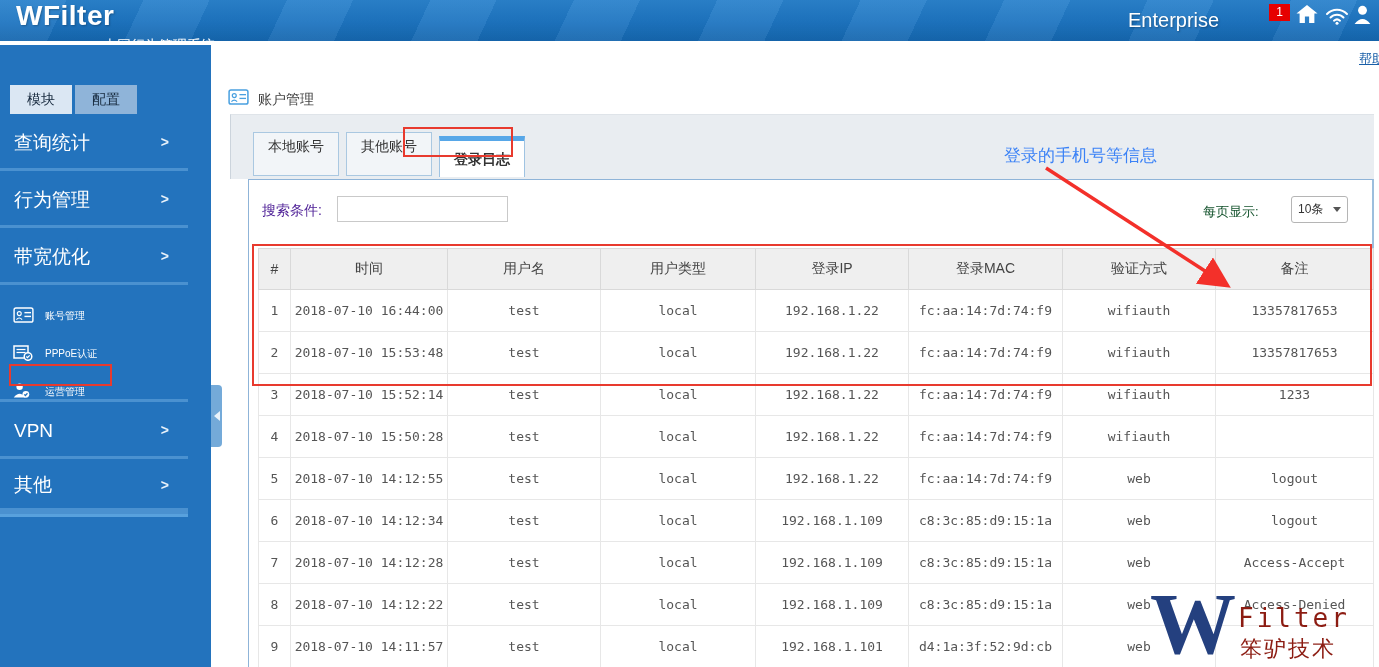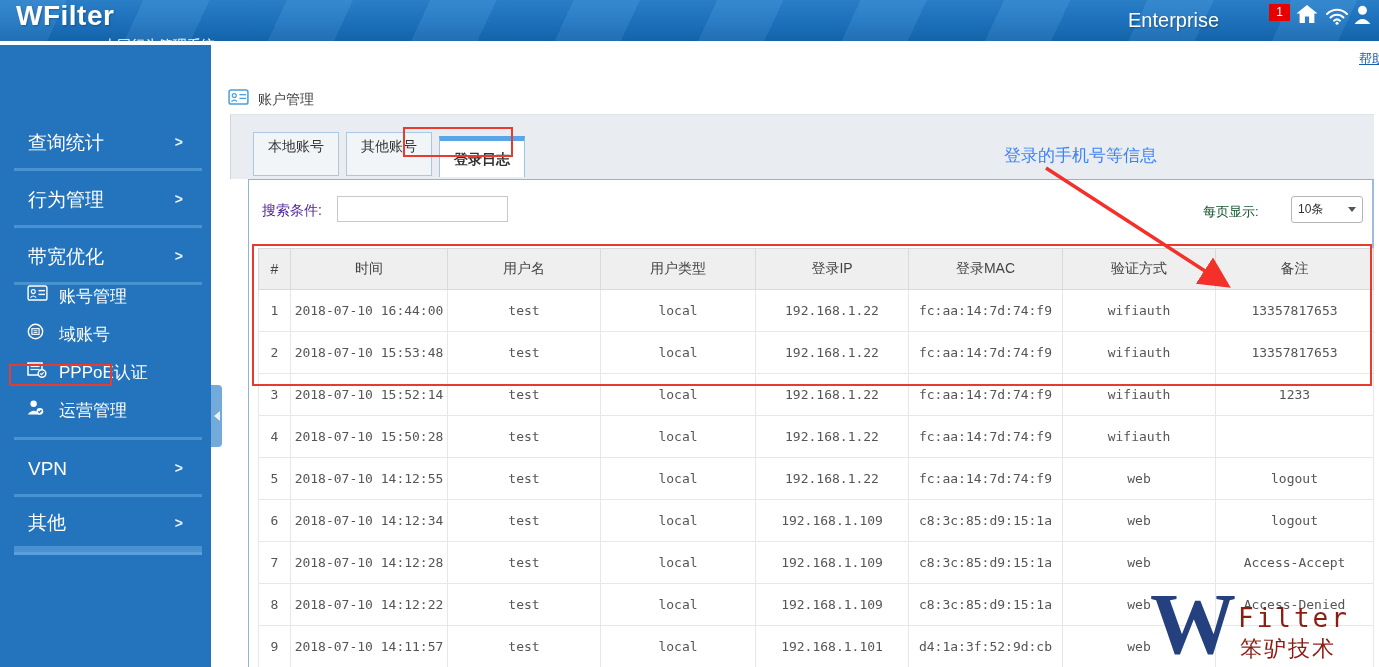--- a/index.html
+++ b/index.html
@@ -30,46 +30,46 @@
   #icon-wifi { left:1325px; top:7px; }
   #icon-user { left:1354px; }
 
   
   .sidebar { position:absolute; left:0; top:41px; width:211px; height:626px; background:#2373bd; }
   .side-gap { position:absolute; left:0; top:0; width:211px; height:4px; background:#fff; }
   .side-tabs { position:absolute; left:10px; top:44px; display:flex; }
   .side-tab { height:29px; line-height:29px; padding:0 17px; font-size:14px; color:#16293d; cursor:pointer; }
   .side-tab.active { background:#dbe7f3; }
   .side-tab.inactive { background:#8fb4d9; margin-left:3px; }
-  .menu { position:absolute; left:14px; top:73px; width:188px; }
+  .menu { position:absolute; left:0; top:73px; width:188px; }
   .menu-item { position:relative; height:57px; line-height:57px; color:#fff; font-size:19px; padding-left:14px; border-bottom:3px solid #4a91d0; cursor:pointer; }
   .menu-item .arrow { position:absolute; right:19px; top:0; font-size:14px; font-weight:bold; color:#eaf3fb; }
   .submenu { border-bottom:3px solid #4a91d0; }
-  .sub-item { height:38px; display:flex; align-items:flex-start; color:#fff; font-size:17px; padding-left:13px; cursor:pointer; }
+  .sub-item { height:38px; display:flex; align-items:flex-end; color:#fff; font-size:10px; padding-left:13px; cursor:pointer; }
   .sub-item .sicon { width:24px; margin-right:8px; color:#fff; display:flex; align-items:center; }
   .menu-item.short { height:52px; line-height:52px; }
   .side-sliver { height:3px; background:#fff0; border-top:3px solid #4a91d0; background:#58a1dd; height:6px; }
   .collapse-handle { position:absolute; left:211px; top:385px; width:11px; height:62px; background:#74aad9; border-radius:0 4px 4px 0; display:flex; align-items:center; justify-content:center; cursor:pointer; }
   .collapse-handle .tri { width:0; height:0; border-top:5px solid transparent; border-bottom:5px solid transparent; border-right:6px solid #eaf3fb; }
 
   
   .help-link { position:absolute; left:1359px; top:50px; font-size:13px; color:#1a5fa8; text-decoration:underline; cursor:pointer; white-space:nowrap; }
   .crumb-icon { position:absolute; left:228px; top:89px; color:#49a0e0; }
   .crumb-label { position:absolute; left:258px; top:91px; font-size:14px; color:#444; }
 
   .tabstrip { position:absolute; left:230px; top:114px; width:1144px; height:65px; background:#e9edf1; border-left:1px solid #ccd4dc; border-top:1px solid #dfe4e9; }
   .panel-body { position:absolute; left:248px; top:179px; width:1126px; height:488px; background:#fff; border-left:1px solid #8fb4d8; border-right:2px solid #9cbedd; border-top:1px solid #8fb4d8; }
   .ctabs { position:absolute; left:253px; top:132px; display:flex; align-items:flex-end; z-index:6; }
   .ctab { height:44px; line-height:26px; padding:0 14px; background:#f2f5f8; border:1px solid #aac8e1; margin-right:7px; font-size:14px; color:#333; cursor:pointer; }
   .ctab.active { height:41px; line-height:36px; background:#fff; border:1px solid #9fc3e2; border-top:5px solid #57a7e8; border-bottom:none; font-weight:bold; margin-bottom:-1px; }
 
   .search-label { position:absolute; left:262px; top:202px; font-size:14px; color:#4c1d95; z-index:7; }
   .search-input { position:absolute; left:337px; top:196px; width:171px; height:26px; border:1px solid #c9c9c9; background:#fff; z-index:7; font-size:13px; padding:0 5px; }
   .pp-label { position:absolute; left:1203px; top:203px; font-size:13px; color:#14532d; z-index:7; }
-  .pp-select { position:absolute; left:1291px; top:196px; width:72px; height:27px; border:1px solid #b5b5b5; border-radius:3px; background:#fff; display:flex; align-items:center; justify-content:space-between; padding:0 6px; font-size:12px; color:#333; cursor:pointer; z-index:7; }
+  .pp-select { position:absolute; left:1291px; top:196px; width:57px; height:27px; border:1px solid #b5b5b5; border-radius:3px; background:#fff; display:flex; align-items:center; justify-content:space-between; padding:0 6px; font-size:12px; color:#333; cursor:pointer; z-index:7; }
   .pp-caret { width:0; height:0; border-left:4px solid transparent; border-right:4px solid transparent; border-top:5px solid #555; }
 
   table.logtable { position:absolute; left:258px; top:248px; border-collapse:collapse; table-layout:fixed; background:#fff; z-index:5; }
   .logtable th { height:41px; background:#efefef; font-weight:normal; font-size:14px; color:#444; border:1px solid #d9d9d9; text-align:center; }
   .logtable td { height:42px; font-family:"DejaVu Sans Mono","Liberation Mono",monospace; font-size:13px; color:#555; text-align:center; border:1px solid #e7e7e7; border-top:none; }
 
   
   .rbox { position:absolute; border:2px solid #e83a2e; pointer-events:none; z-index:20; }
   #rbox-tab  { left:403px; top:127px; width:110px; height:30px; }
   #rbox-rows { left:252px; top:244px; width:1120px; height:142px; }
@@ -107,47 +107,40 @@
   <div class="hicon" id="icon-user">
     <svg width="17" height="19" viewBox="0 0 16 18">
         <circle cx="8" cy="5" r="4.2" fill="#fff"></circle>
         <path d="M0.5 18 q7.5-9.5 15 0 z" fill="#fff"></path>
       </svg>
   </div>
 </div>
 
 <div class="sidebar">
   <div class="side-gap"></div>
+  <div class="side-tabs" id="side-tabs">
+      <div class="side-tab active">模块</div>
+      <div class="side-tab inactive">配置</div>
+    </div>
   <div class="menu" id="side-menu">
       <div class="menu-item"><span>查询统计</span><span class="arrow">&gt;</span></div>
       <div class="menu-item"><span>行为管理</span><span class="arrow">&gt;</span></div>
       <div class="menu-item"><span>带宽优化</span><span class="arrow">&gt;</span></div>
       <div class="submenu">
         <div class="sub-item">
           <span class="sicon">
             <svg width="21" height="16" viewBox="0 0 22 17" fill="none" stroke="currentColor" stroke-width="1.5">
               <rect x="1" y="1" width="20" height="15" rx="2"></rect>
               <circle cx="6.5" cy="7" r="2.1" stroke-width="1.2"></circle>
               <path d="M3.5 13.5 q3 -3.5 6 0" stroke-width="1.2"></path>
               <line x1="12" y1="6" x2="19" y2="6"></line>
               <line x1="12" y1="10" x2="19" y2="10"></line>
             </svg>
           </span>
           <span>账号管理</span>
-        </div>
-        <div class="sub-item">
-          <span class="sicon">
-            <svg width="17" height="17" viewBox="0 0 18 18" fill="none" stroke="currentColor" stroke-width="1.5">
-              <circle cx="9" cy="9" r="7.6"></circle>
-              <rect x="5.2" y="6" width="7.6" height="6" stroke-width="1.2"></rect>
-              <line x1="7" y1="8.2" x2="11" y2="8.2" stroke-width="1"></line>
-              <line x1="7" y1="10" x2="11" y2="10" stroke-width="1"></line>
-            </svg>
-          </span>
-          <span>域账号</span>
         </div>
         <div class="sub-item">
           <span class="sicon">
             <svg width="20" height="17" viewBox="0 0 20 17" fill="none" stroke="currentColor" stroke-width="1.5">
               <rect x="1" y="2" width="14" height="12"></rect>
               <line x1="3.5" y1="5.5" x2="12.5" y2="5.5" stroke-width="1.2"></line>
               <line x1="3.5" y1="8.5" x2="12.5" y2="8.5" stroke-width="1.2"></line>
               <circle cx="15" cy="12.5" r="3.8" fill="#2373bd"></circle>
               <path d="M13.3 12.5 l1.2 1.2 2.2 -2.4" stroke-width="1.2"></path>
             </svg>

